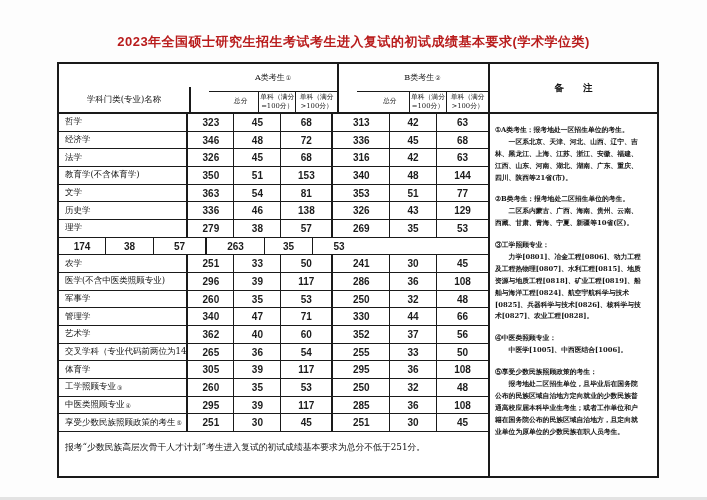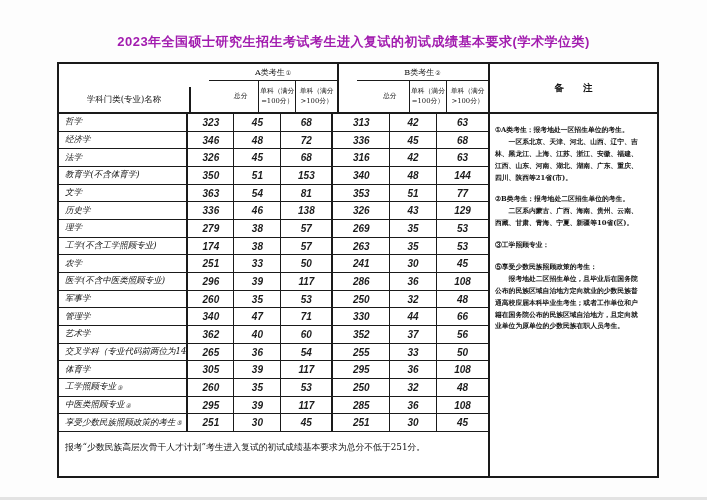--- a/index.html
+++ b/index.html
@@ -12,21 +12,21 @@
     overflow: hidden;
   }
   .page-title {
     position: absolute;
     top: 33px; left: 0; width: 100%;
     text-align: center;
     font-family: "Liberation Sans", sans-serif;
     font-weight: bold;
     font-size: 13px;
     letter-spacing: 0.5px;
-    color: #a21caf;
+    color: #b91c1c;
   }
   .score-table {
     position: absolute;
     left: 57px; top: 62px;
     width: 602px; height: 416px;
     border: 2px solid #1a1a1a;
     display: flex;
     background: #fff;
   }
   .left-section {
@@ -41,41 +41,41 @@
   .h-name {
     width: 132px; border-right: 2px solid #1a1a1a;
     display: flex; align-items: center; justify-content: center;
     font-size: 8.5px;
     margin-top: 23px;
   }
   .h-group { display: flex; flex-direction: column; }
   .h-group-a { width: 148px; border-right: 2px solid #1a1a1a; }
   .h-group-b { width: 149px; justify-content: center; }
   .h-group-label {
-    height: 17px; border-bottom: 1px solid #1a1a1a;
+    height: 28px; border-bottom: 1px solid #1a1a1a;
     display: flex; align-items: center; justify-content: center;
     font-size: 8px;
     margin-left: 18px;
   }
   .h-group-label sup { font-size: 6px; margin-left: 1px; }
   .h-subs { flex: 1; display: flex; margin-left: 32px; }
   .h-sub {
     display: flex; align-items: center; justify-content: center;
     text-align: center;
     font-size: 6.8px;
     white-space: pre-line;
     line-height: 1.35;
     border-right: 1px solid #1a1a1a;
   }
   .h-sub:last-child { border-right: none; }
   .ws0 { width: 47px; } .ws1 { width: 48px; } .ws2 { width: 53px; }
   .ws3 { width: 49px; } .ws4 { width: 48px; } .ws5 { width: 52px; }
 
   
-  .rows-host { flex: 1; display: flex; flex-direction: column; font-style: italic; }
+  .rows-host { flex: 1; display: flex; flex-direction: column; }
   .row { flex: 1; display: flex; border-bottom: 1px solid #1a1a1a; }
   .cell {
     display: flex; align-items: center; justify-content: center;
     overflow: hidden;
   }
   .c-name {
     width: 132px; border-right: 2px solid #1a1a1a;
     justify-content: flex-start; padding-left: 6px;
     font-size: 8.5px; white-space: nowrap;
   }
@@ -238,24 +238,20 @@
             <sup></sup>
           </div>
           <div class="cell c-num c0">279</div>
           <div class="cell c-num c1">38</div>
           <div class="cell c-num c2">57</div>
           <div class="cell c-num c3">269</div>
           <div class="cell c-num c4">35</div>
           <div class="cell c-num c5">53</div>
         </div>
         <div class="row">
-          <div class="cell c-name">
-            <span>工学(不含工学照顾专业)</span>
-            <sup></sup>
-          </div>
           <div class="cell c-num c0">174</div>
           <div class="cell c-num c1">38</div>
           <div class="cell c-num c2">57</div>
           <div class="cell c-num c3">263</div>
           <div class="cell c-num c4">35</div>
           <div class="cell c-num c5">53</div>
         </div>
         <div class="row">
           <div class="cell c-name">
             <span>农学</span>
@@ -387,20 +383,25 @@
         <div class="note">
           <p class="head">①A类考生：报考地处一区招生单位的考生。</p>
           <p class="body">一区系北京、天津、河北、山西、辽宁、吉林、黑龙江、上海、江苏、浙江、安徽、福建、江西、山东、河南、湖北、湖南、广东、重庆、四川、陕西等21省(市)。</p>
         </div>
         <div class="note">
           <p class="head">②B类考生：报考地处二区招生单位的考生。</p>
           <p class="body">二区系内蒙古、广西、海南、贵州、云南、西藏、甘肃、青海、宁夏、新疆等10省(区)。</p>
         </div>
         <div class="note">
           <p class="head">③工学照顾专业：</p>
+          <p class="body">力学[0801]、冶金工程[0806]、动力工程及工程热物理[0807]、水利工程[0815]、地质资源与地质工程[0818]、矿业工程[0819]、船舶与海洋工程[0824]、航空宇航科学与技术[0825]、兵器科学与技术[0826]、核科学与技术[0827]、农业工程[0828]。</p>
+        </div>
+        <div class="note">
+          <p class="head">④中医类照顾专业：</p>
+          <p class="body">中医学[1005]、中西医结合[1006]。</p>
         </div>
         <div class="note">
           <p class="head">⑤享受少数民族照顾政策的考生：</p>
           <p class="body">报考地处二区招生单位，且毕业后在国务院公布的民族区域自治地方定向就业的少数民族普通高校应届本科毕业生考生；或者工作单位和户籍在国务院公布的民族区域自治地方，且定向就业单位为原单位的少数民族在职人员考生。</p>
         </div>
       </div>
   </div>
 </div>
 
 <div class="bottom-edge"></div>

